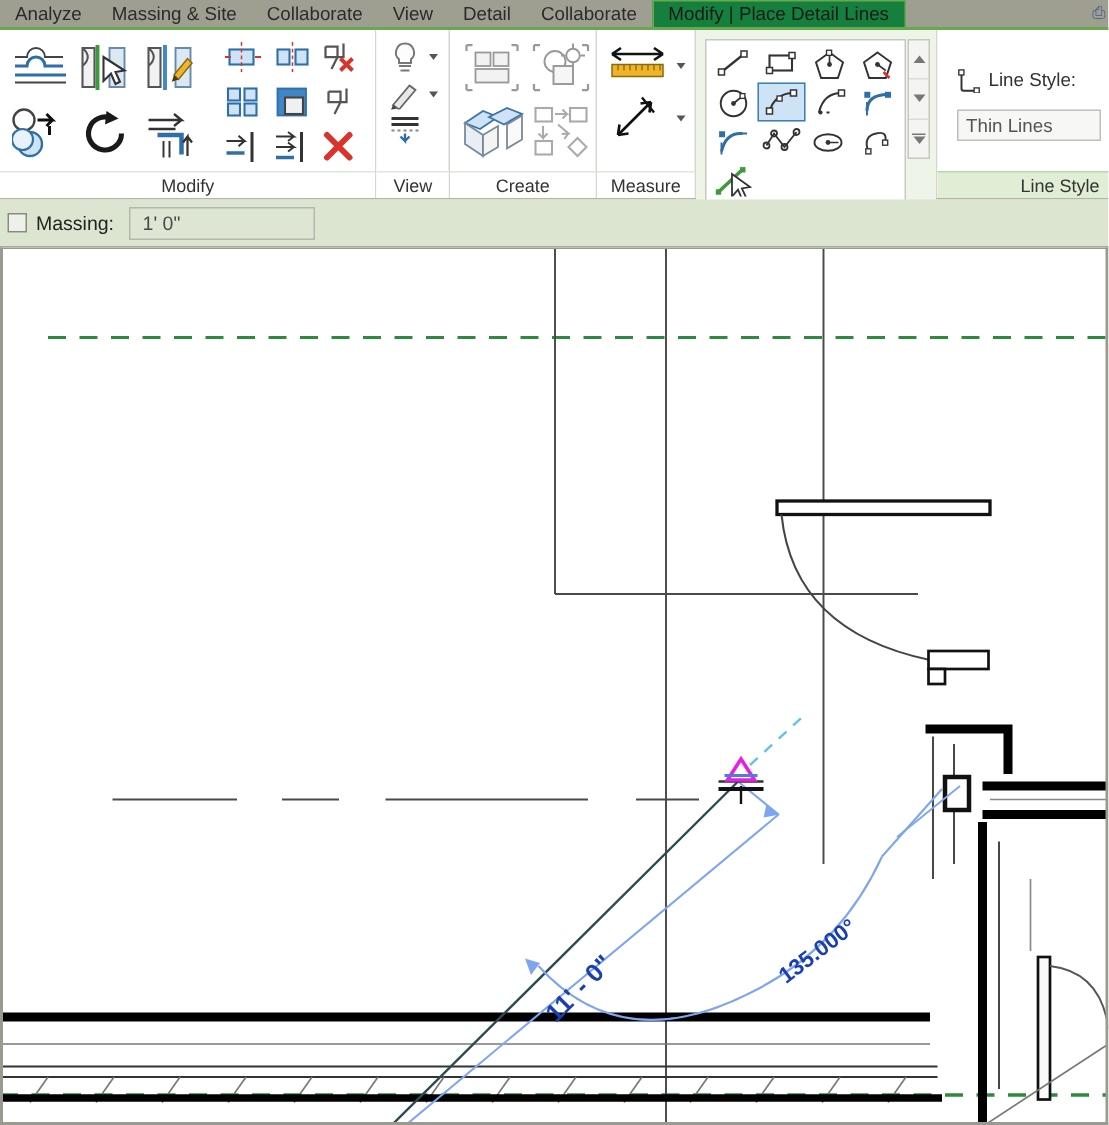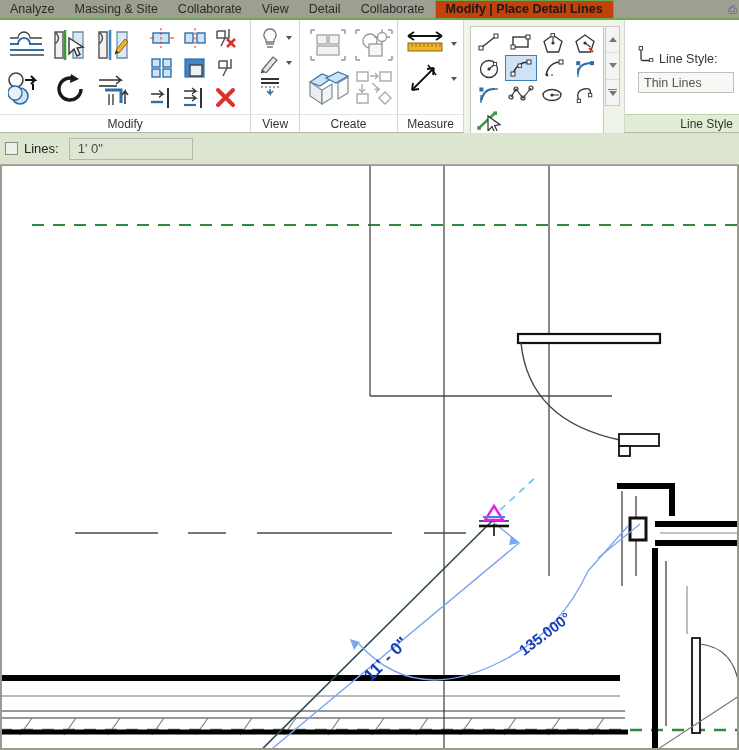--- a/index.html
+++ b/index.html
@@ -16,24 +16,24 @@
     background: #9f9f91;
     display: flex; align-items: stretch;
     border-bottom: 2px solid #6aa84f;
   }
   .tab {
     display: flex; align-items: center; padding: 0 10px;
     font-size: 12.5px; color: #2b2b2b; white-space: nowrap;
     line-height: 1;
   }
   .tab.active {
-    background: #c2410c; color: #1a1a1a;
+    background: #15803d; color: #1a1a1a;
     border-left: 1px solid #6aa84f; border-right: 1px solid #6aa84f;
     border-top: 1px solid #6aa84f;
-    font-weight: 700;
+    font-weight: 400;
   }
   .tab-end {
     flex: 1; display: flex; align-items: center; justify-content: flex-end;
     padding-right: 2px;
   }
   .tab-end-glyph { color: #3a5a8a; font-size: 11px; }
 
   
   .ribbon {
     position: absolute; left: 0; top: 20px; width: 739px; height: 113px;
@@ -93,21 +93,21 @@
     flex: 1; display: flex; align-items: center; justify-content: center;
     border-bottom: 1px solid #dcdcd6;
   }
   .scr-btn:last-child { border-bottom: none; }
   .tri-up { width:0;height:0;border-left:4px solid transparent;border-right:4px solid transparent;border-bottom:5px solid #777; }
   .tri-dn { width:0;height:0;border-left:4px solid transparent;border-right:4px solid transparent;border-top:5px solid #777; }
   .tri-bar { display:flex;flex-direction:column;align-items:center; }
   .tri-bar span { display:block;width:9px;height:1.5px;background:#777;margin-bottom:1px; }
 
   
-  .ls-row { display: flex; align-items: flex-end; gap: 5px; padding: 4px 0 0 8px; }
+  .ls-row { display: flex; align-items: flex-start; gap: 5px; padding: 4px 0 0 8px; }
   .ls-label { font-size: 12.5px; color: #333; }
   .ls-combo {
     margin: 6px 0 0 8px; width: 96px; height: 21px;
     border: 1px solid #c0c0b8; background: #f7f7f5;
     display: flex; align-items: center; padding: 0 5px;
     font-size: 12.5px; color: #555;
   }
 
   
   .optionsbar {
@@ -545,21 +545,21 @@
         <div class="ls-combo">
           <span>Thin Lines</span>
         </div>
       </div>
       <div class="panel-label" style="text-align:right;padding-right:6px;background:#dfeed4;border-top:1px solid #bcd6ab">Line Style</div>
     </div>
   </div>
 
   <div class="optionsbar">
     <div class="opt-check"></div>
-    <div class="opt-label">Lines:</div>
+    <div class="opt-label">Massing:</div>
     <div class="opt-input">
       <span>1'  0"</span>
     </div>
   </div>
 
   <div class="canvas">
     <svg width="739" height="585" viewBox="0 0 739 585">
 
       <g>
         <path d="M32 59 H739" stroke="#2e8b3e" stroke-width="2" stroke-dasharray="12,9" fill="none"></path>

